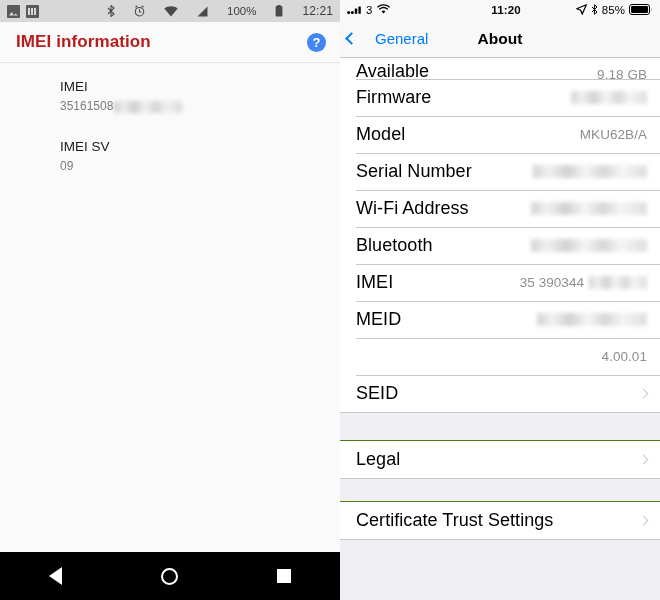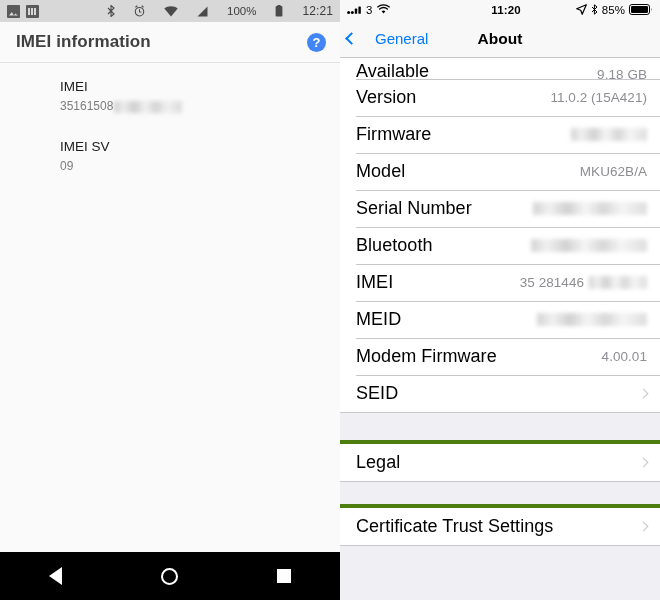--- a/index.html
+++ b/index.html
@@ -56,21 +56,21 @@
 
   .and-header {
     height: 41px;
     background: #fafafa;
     display: flex; align-items: center;
     padding: 0 14px 0 16px;
     border-bottom: 1px solid #e3e3e3;
     flex: 0 0 41px;
   }
   .and-title {
-    color: #404040;
+    color: #b91c1c;
     font-size: 17px;
     font-weight: bold;
     letter-spacing: .1px;
   }
   .help-btn {
     margin-left: auto;
     width: 19px; height: 19px; border-radius: 50%;
     background: #4285f4;
     color: #fff; font-size: 13px; font-weight: bold;
     display: flex; align-items: center; justify-content: center;
@@ -165,21 +165,21 @@
     position: absolute; left: 0; right: 0; text-align: center;
     font-size: 15.5px; font-weight: bold; color: #000;
     pointer-events: none;
   }
 
   .ios-scroll {
     flex: 1; overflow: hidden;
     background: #efeff4;
     position: relative;
   }
-  .ios-group { background: #fff; border-top: 4px solid #4d7c0f; border-bottom: 1px solid #c8c7cc; }
+  .ios-group { background: #fff; border-top: 1px solid #4d7c0f; border-bottom: 1px solid #c8c7cc; }
   .ios-group.clipped { border-top: none; }
   .gap { height: 27px; background: #efeff4; }
   .gap.sm { height: 22px; }
 
   .ios-row {
     height: 37px;
     display: flex; align-items: center;
     padding: 0 13px 0 16px;
     position: relative;
     background: #fff;
@@ -335,64 +335,63 @@
 
     <div class="ios-scroll" id="ios-scroll">
         <div class="ios-group clipped">
           <div class="ios-row partial">
             <span class="ios-label">Available</span>
             <span class="ios-value">
               <span>9.18 GB</span>
             </span>
           </div>
           <div class="ios-row">
-            <span class="ios-label">Version</span>
-            <span class="ios-value">
-              <span>11.0.2 (15A421)</span>
-            </span>
-          </div>
-          <div class="ios-row">
             <span class="ios-label">Firmware</span>
             <span class="ios-value">
               <span class="redact" style="width: 76px; height: 13px;"></span>
             </span>
           </div>
           <div class="ios-row">
             <span class="ios-label">Model</span>
             <span class="ios-value">
               <span>MKU62B/A</span>
             </span>
           </div>
           <div class="ios-row">
             <span class="ios-label">Serial Number</span>
             <span class="ios-value">
               <span class="redact" style="width: 114px; height: 13px;"></span>
             </span>
           </div>
           <div class="ios-row">
+            <span class="ios-label">Wi-Fi Address</span>
+            <span class="ios-value">
+              <span class="redact" style="width: 116px; height: 13px;"></span>
+            </span>
+          </div>
+          <div class="ios-row">
             <span class="ios-label">Bluetooth</span>
             <span class="ios-value">
               <span class="redact" style="width: 116px; height: 13px;"></span>
             </span>
           </div>
           <div class="ios-row">
             <span class="ios-label">IMEI</span>
             <span class="ios-value">
-              <span>35 281446</span>
+              <span>35 390344</span>
               <span class="redact" style="width: 58px; height: 13px;"></span>
             </span>
           </div>
           <div class="ios-row">
             <span class="ios-label">MEID</span>
             <span class="ios-value">
               <span class="redact" style="width: 110px; height: 13px;"></span>
             </span>
           </div>
           <div class="ios-row">
-            <span class="ios-label">Modem Firmware</span>
             <span class="ios-value">
               <span>4.00.01</span>
             </span>
           </div>
           <div class="ios-row">
             <span class="ios-label">SEID</span>
             <span class="ios-chev"></span>
           </div>
         </div>
         <div class="gap"></div>

